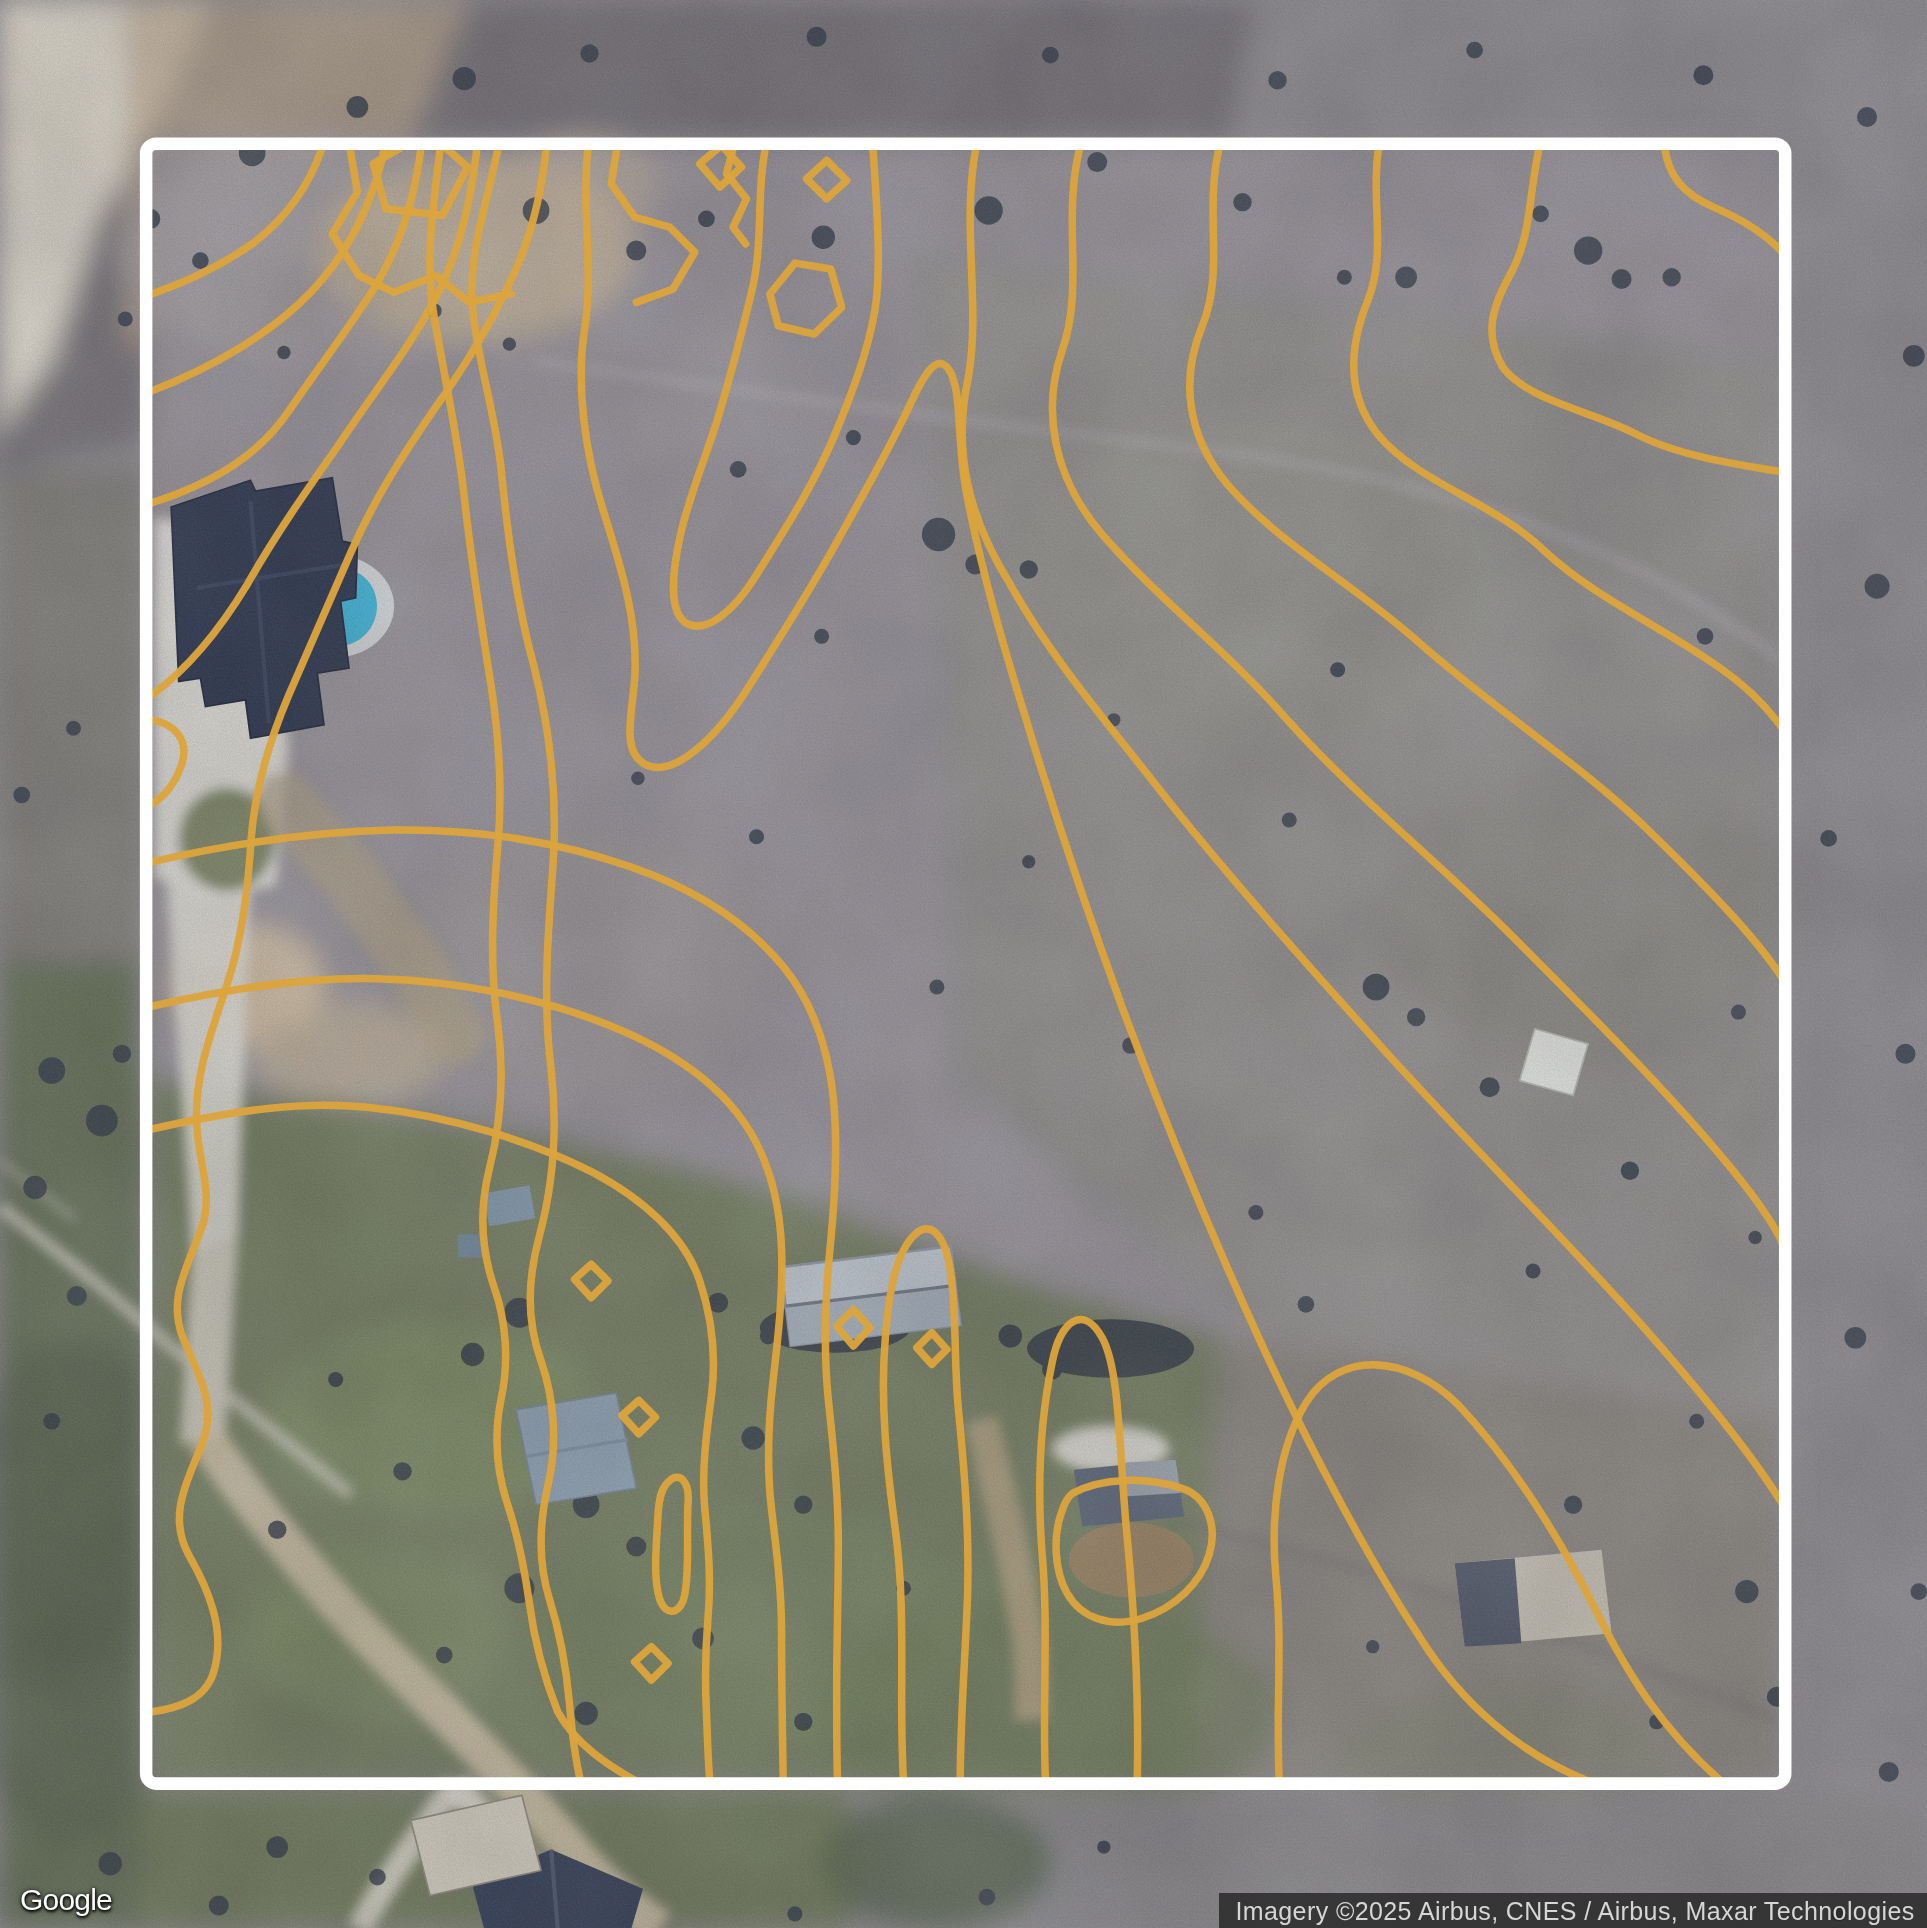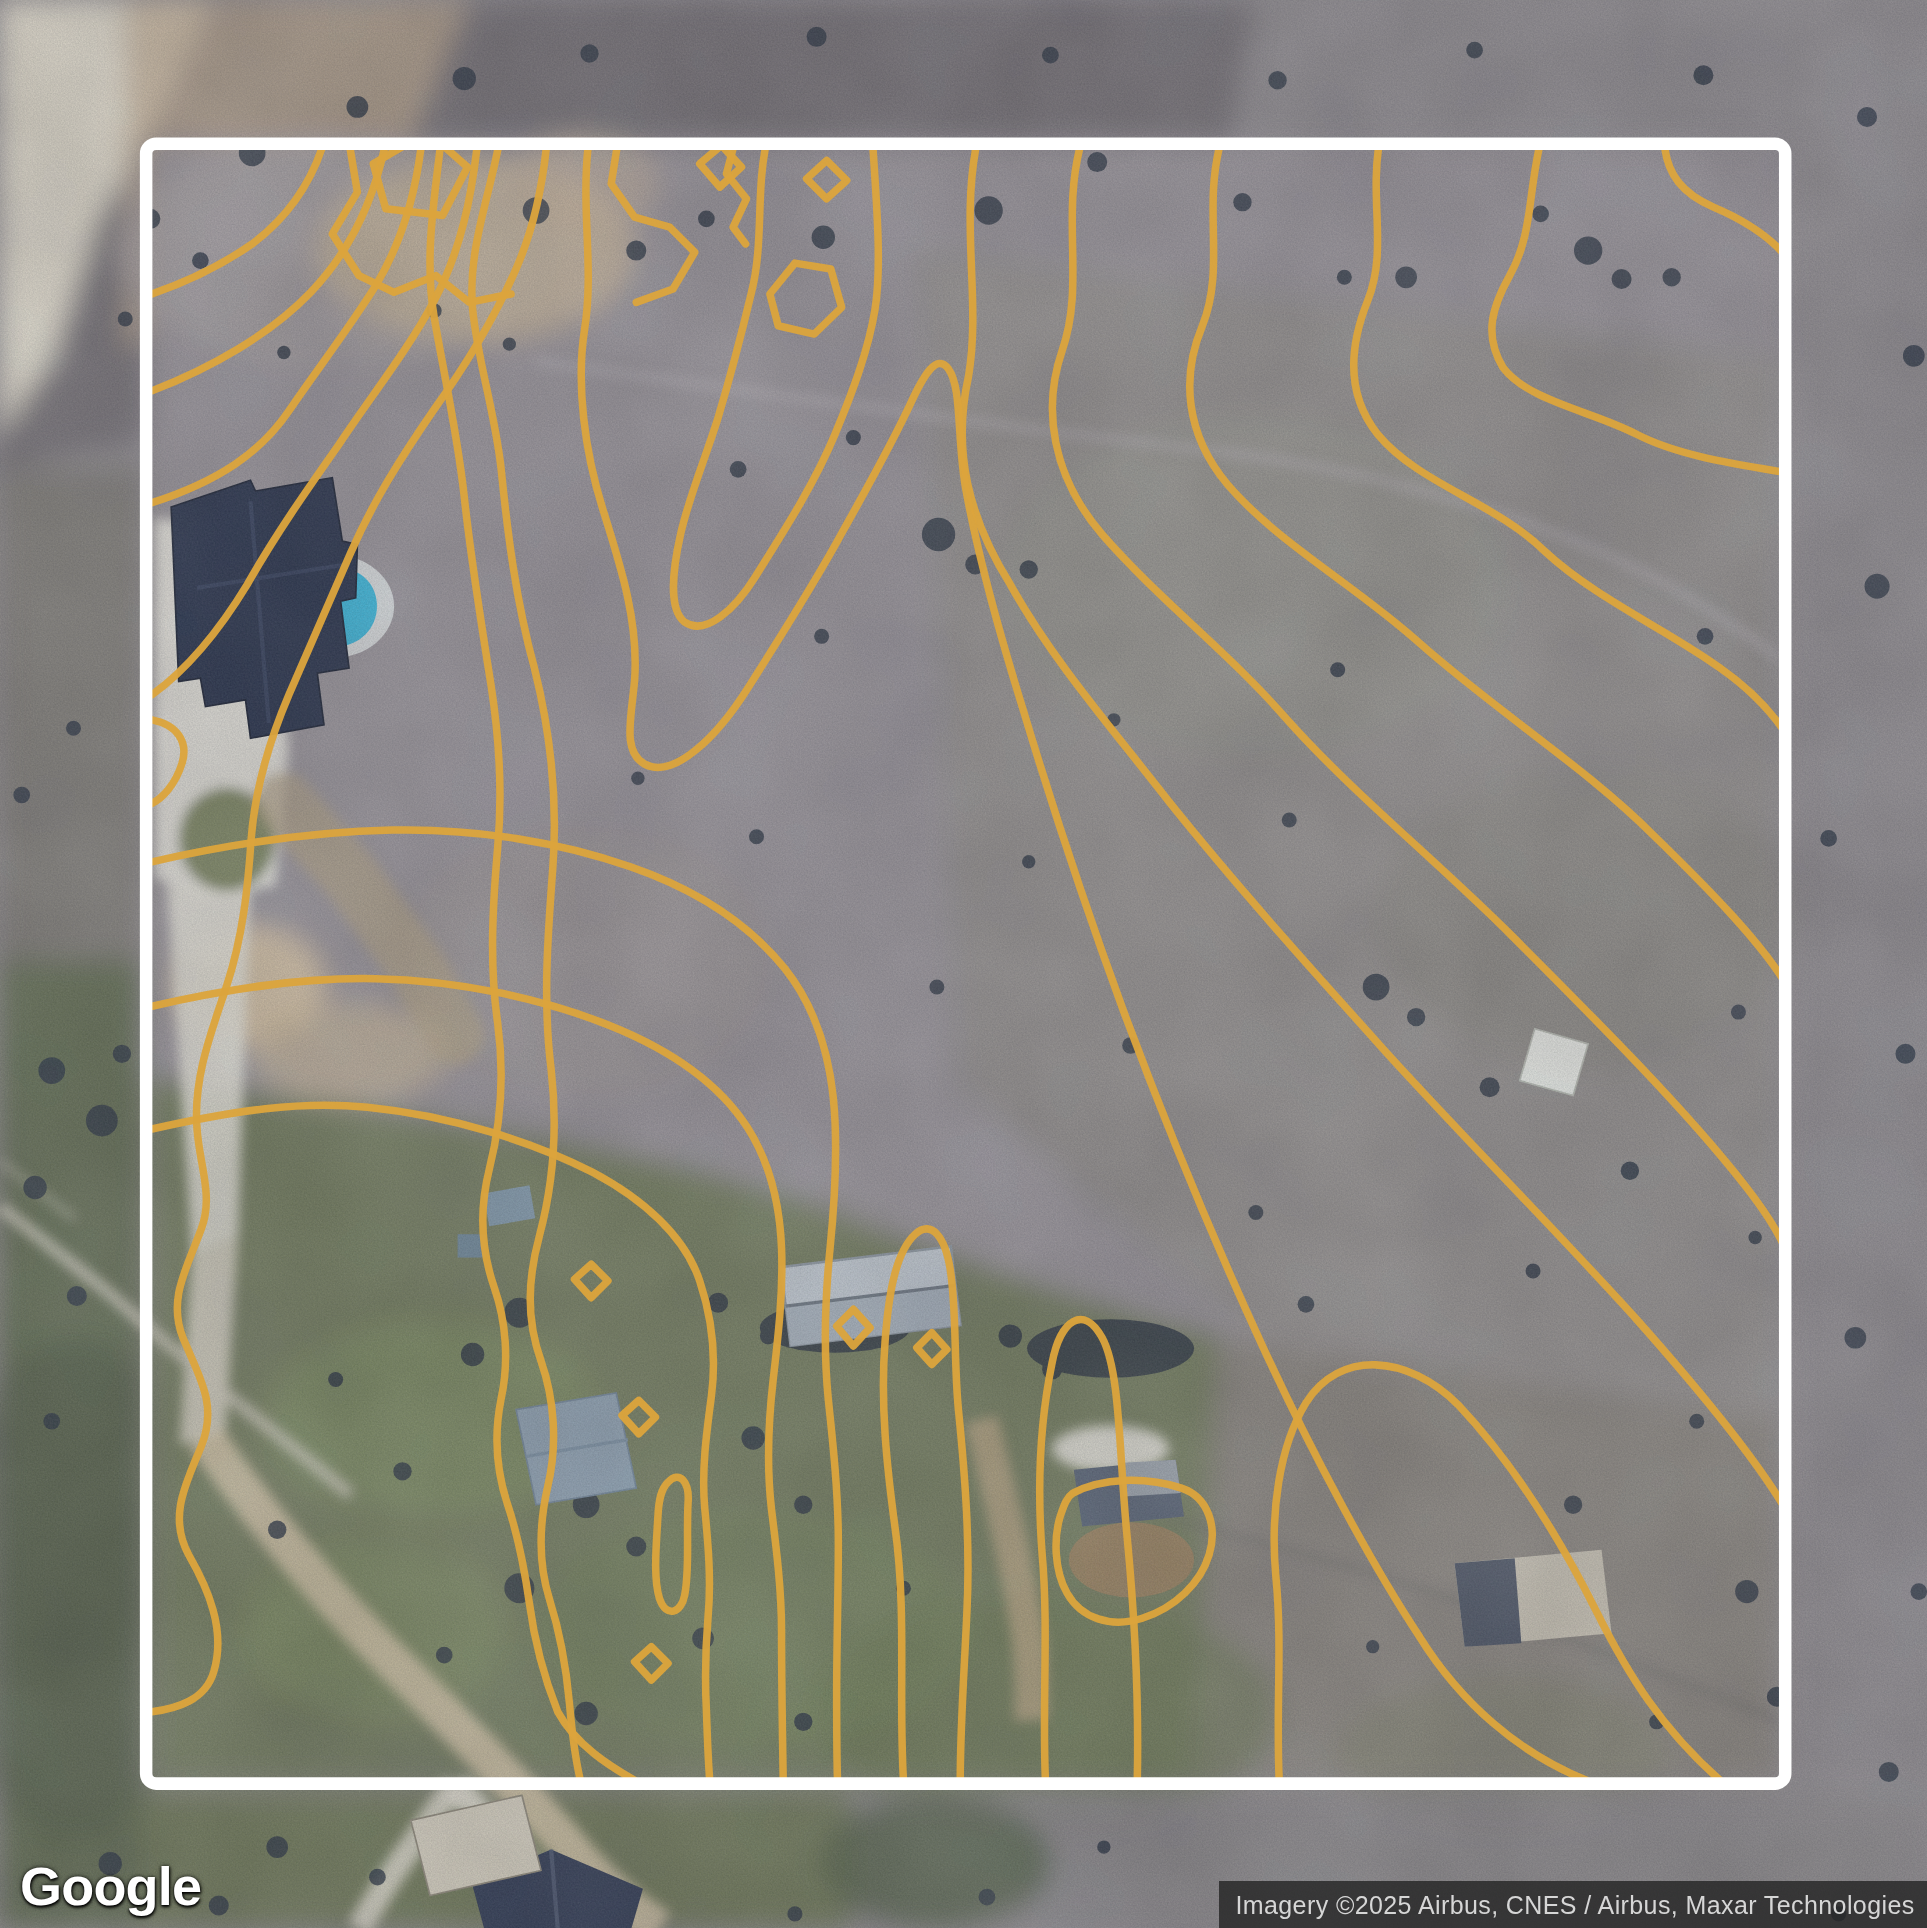--- a/index.html
+++ b/index.html
@@ -20,27 +20,27 @@
     opacity:.96;
   }
   #boundary{
     fill:none;
     stroke:var(--boundary,#FFFFFF);
     stroke-width:15;
   }
   .pool{fill:var(--pool,#35B6DC);}
   .google-logo{
     position:absolute;left:20px;bottom:11.7px;
-    font-size:54px;font-weight:bold;color:#fff;
+    font-size:30px;font-weight:normal;color:#fff;
     letter-spacing:-0.8px;
     text-shadow:0 0.8px 2.5px rgba(0,0,0,.9),0 0 5.8px rgba(0,0,0,.65),0.8px 1.7px 3.3px rgba(0,0,0,.8);
     user-select:none;
   }
   .attribution{
-    position:absolute;right:0;bottom:0;height:48px;
+    position:absolute;right:0;bottom:0;height:36px;
     display:flex;align-items:center;
     background:var(--attribution-bg,rgba(35,35,35,.8));
     color:var(--attribution-fg,#D6D6D6);
     font-size:25px;letter-spacing:0.4px;
     padding:0 13.4px 0 16.7px;
   }
 </style>
 </head>
 <body>
 

